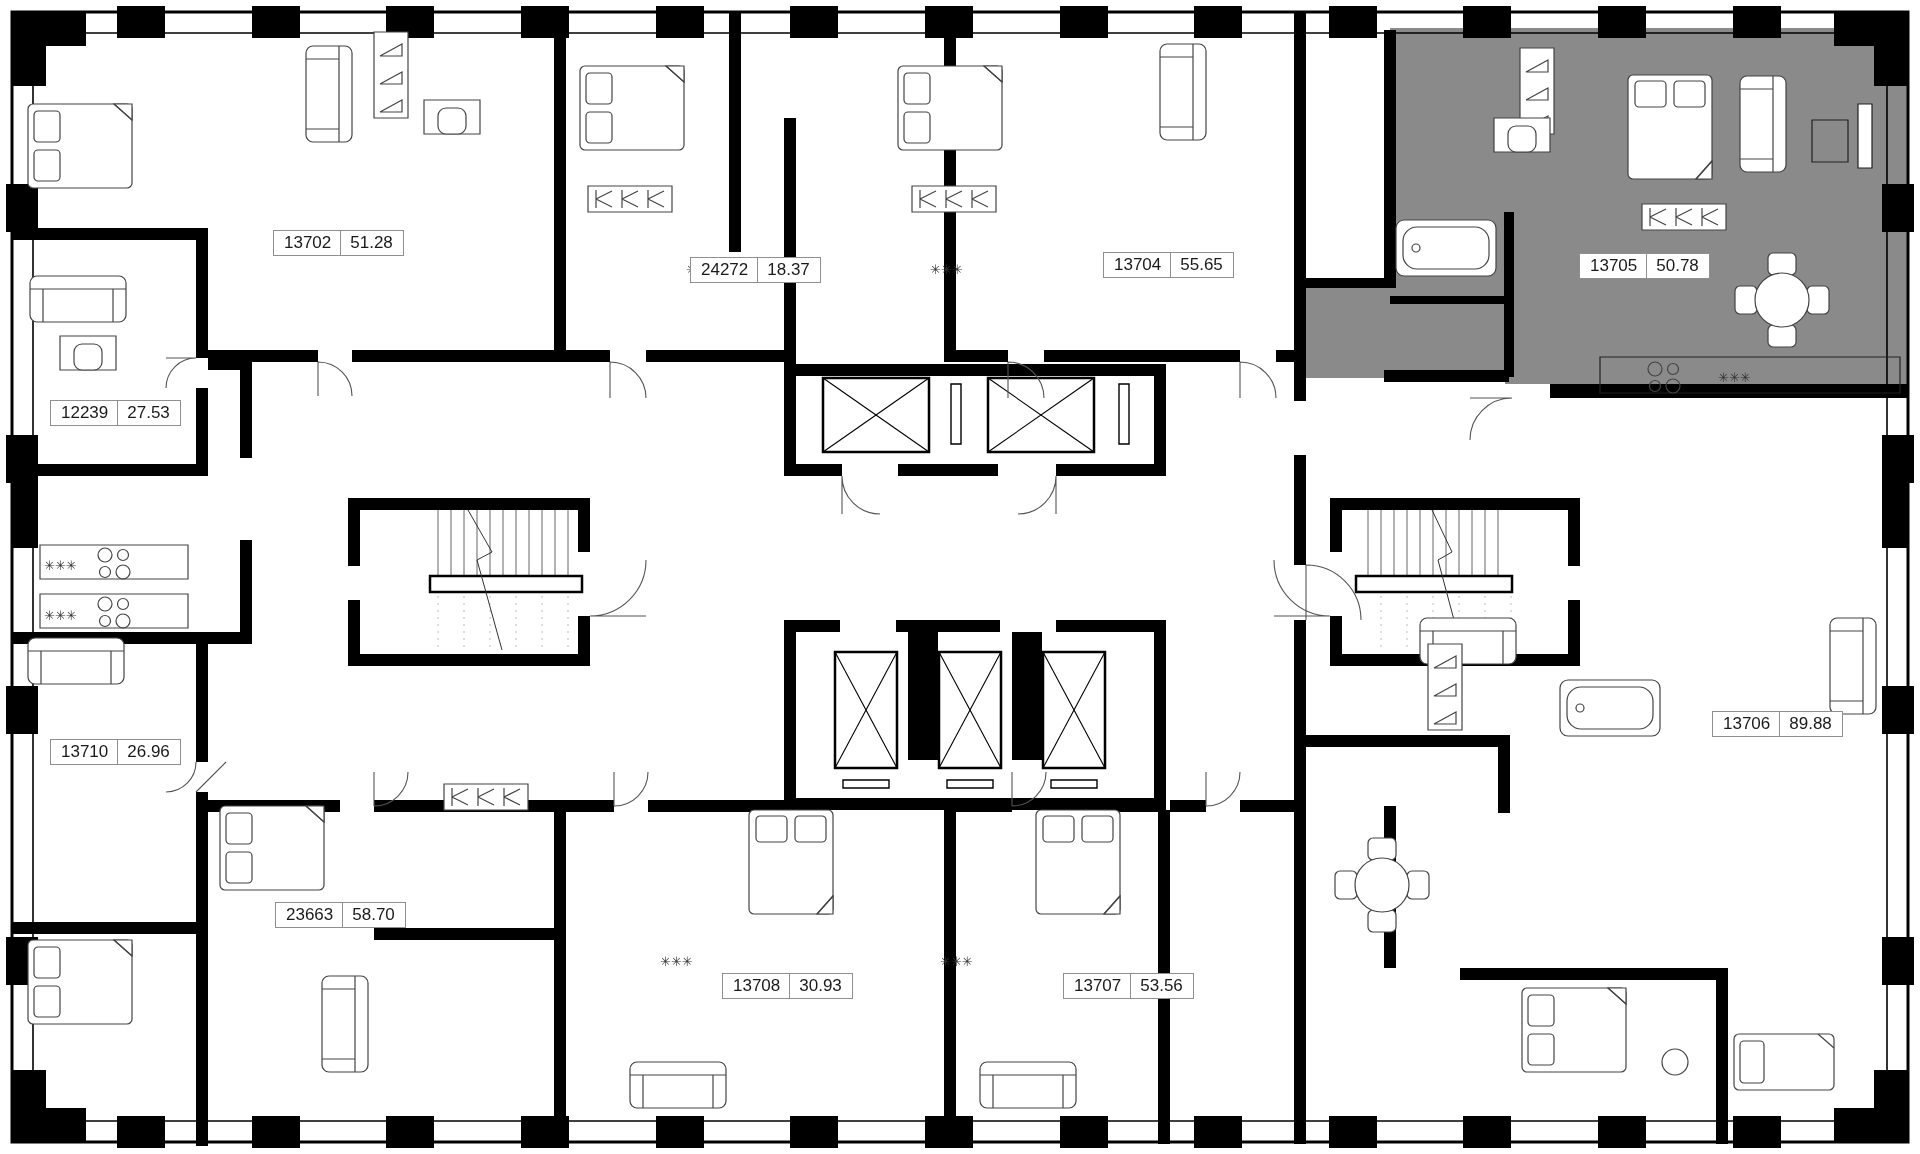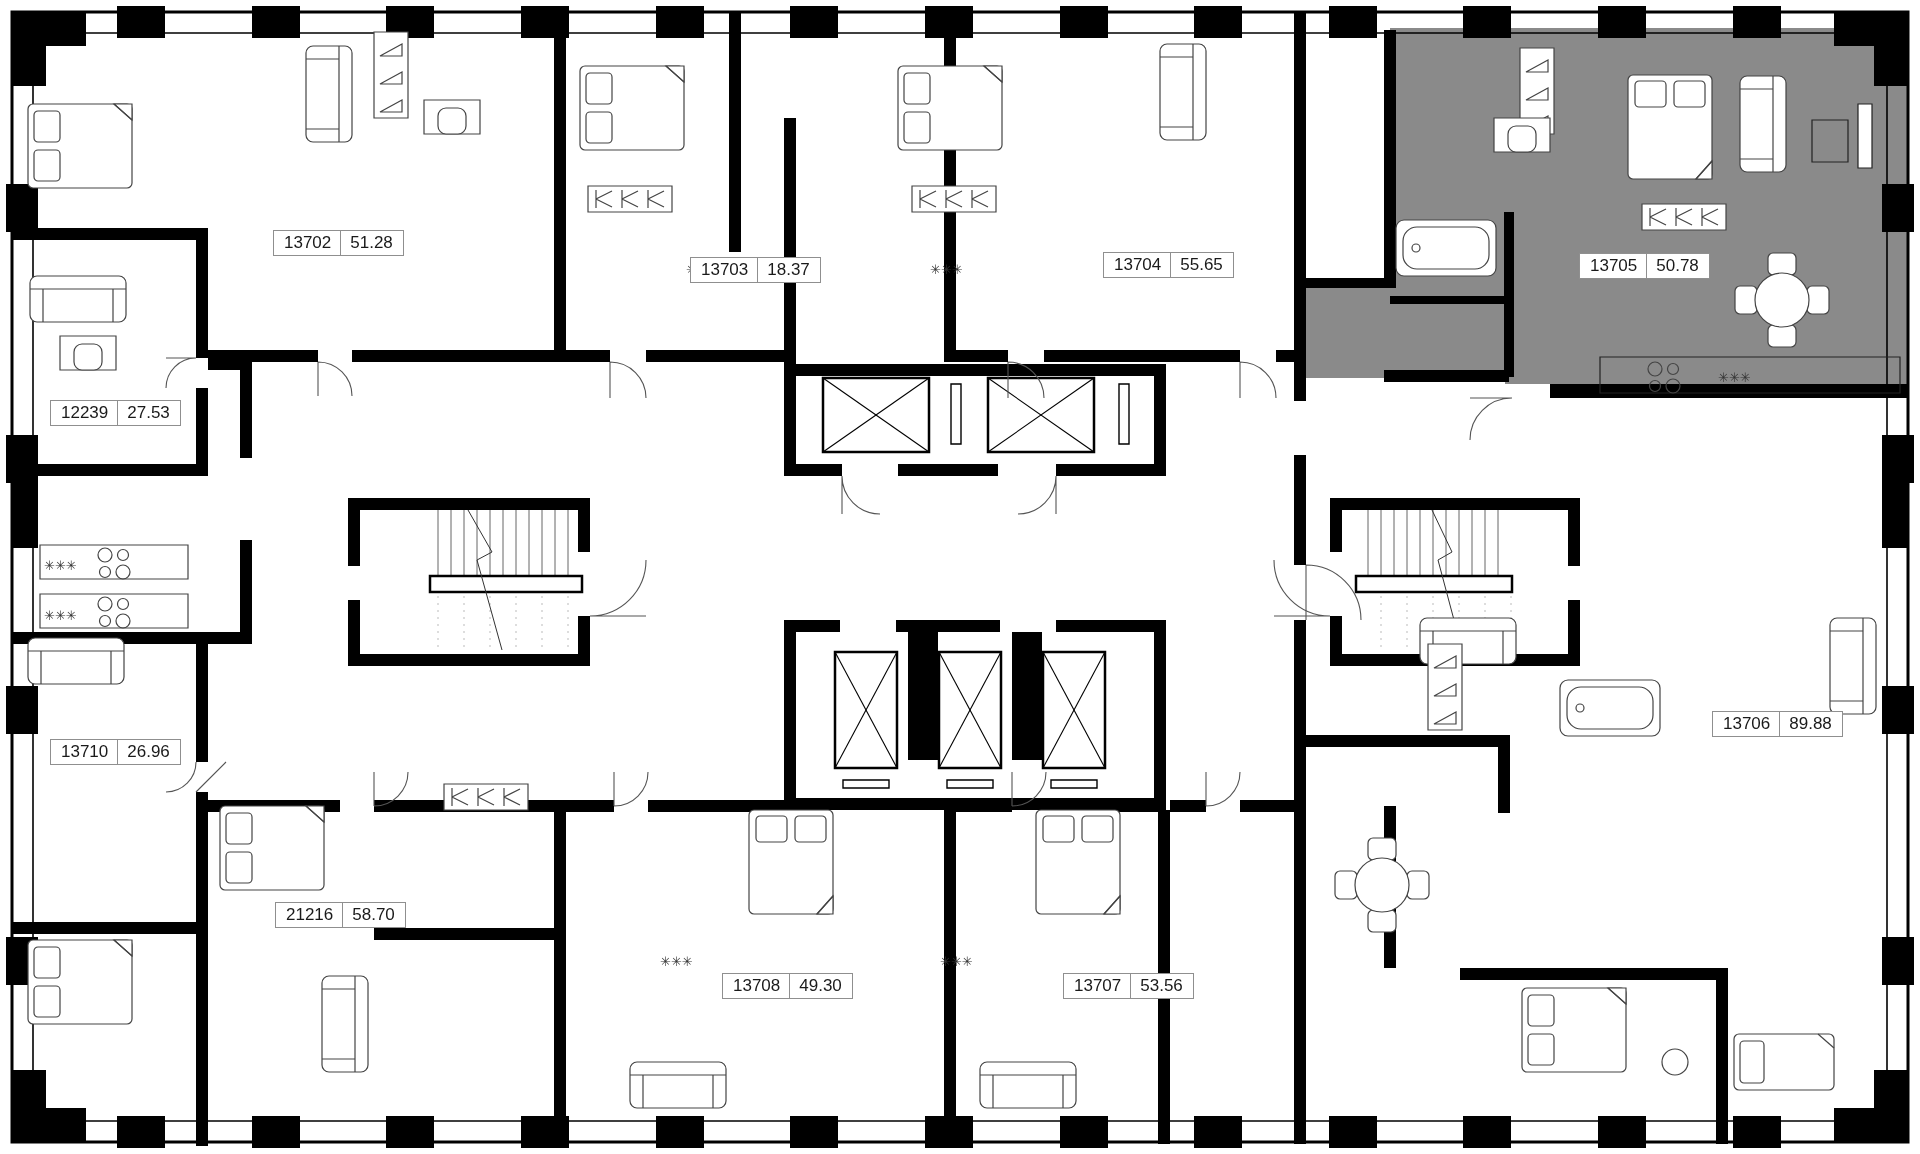--- a/index.html
+++ b/index.html
@@ -434,45 +434,45 @@
 
   <div class="apt-label" style="left:50px;top:400px">
     <span class="apt-num">12239</span>
     <span class="apt-area">27.53</span>
   </div>
   <div class="apt-label" style="left:273px;top:230px">
     <span class="apt-num">13702</span>
     <span class="apt-area">51.28</span>
   </div>
   <div class="apt-label" style="left:690px;top:257px">
-    <span class="apt-num">13703</span>
+    <span class="apt-num">24272</span>
     <span class="apt-area">18.37</span>
   </div>
   <div class="apt-label" style="left:1103px;top:252px">
     <span class="apt-num">13704</span>
     <span class="apt-area">55.65</span>
   </div>
   <div class="apt-label" style="left:1579px;top:253px">
     <span class="apt-num">13705</span>
     <span class="apt-area">50.78</span>
   </div>
   <div class="apt-label" style="left:1712px;top:711px">
     <span class="apt-num">13706</span>
     <span class="apt-area">89.88</span>
   </div>
   <div class="apt-label" style="left:1063px;top:973px">
     <span class="apt-num">13707</span>
     <span class="apt-area">53.56</span>
   </div>
   <div class="apt-label" style="left:722px;top:973px">
     <span class="apt-num">13708</span>
-    <span class="apt-area">49.30</span>
+    <span class="apt-area">30.93</span>
   </div>
   <div class="apt-label" style="left:275px;top:902px">
-    <span class="apt-num">21216</span>
+    <span class="apt-num">23663</span>
     <span class="apt-area">58.70</span>
   </div>
   <div class="apt-label" style="left:50px;top:739px">
     <span class="apt-num">13710</span>
     <span class="apt-area">26.96</span>
   </div>
 
 </div>
 
 </body></html>

